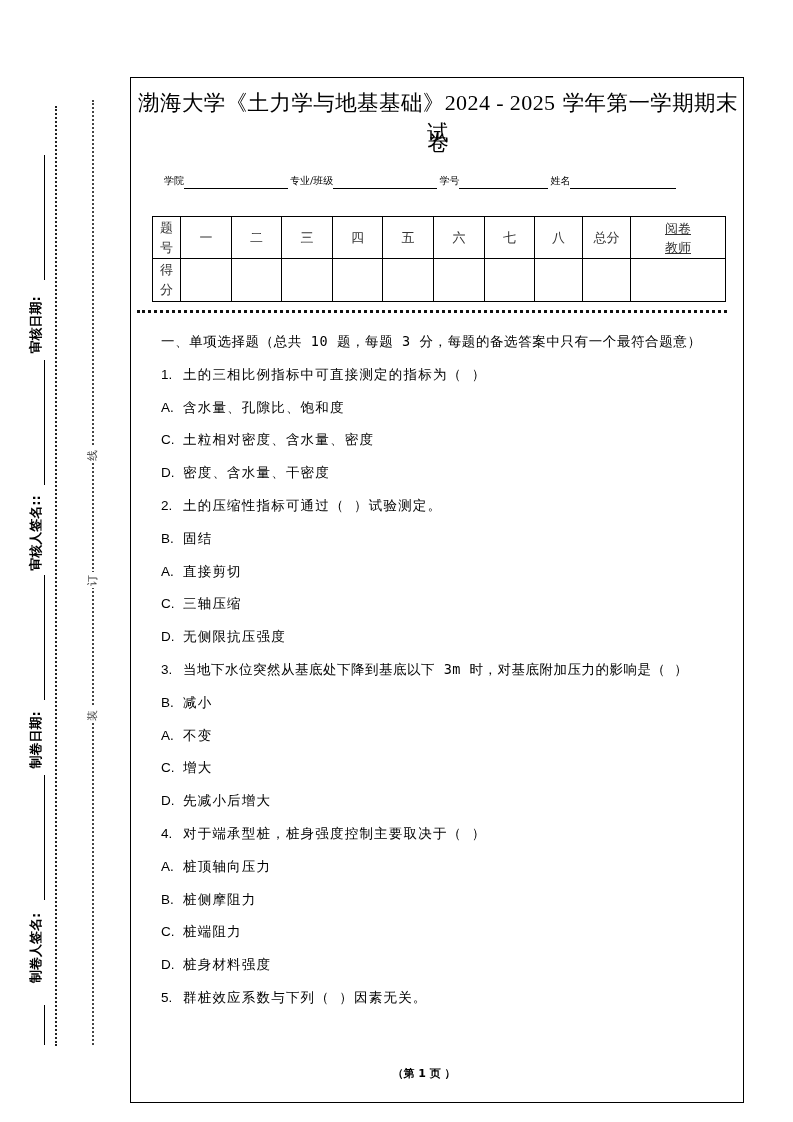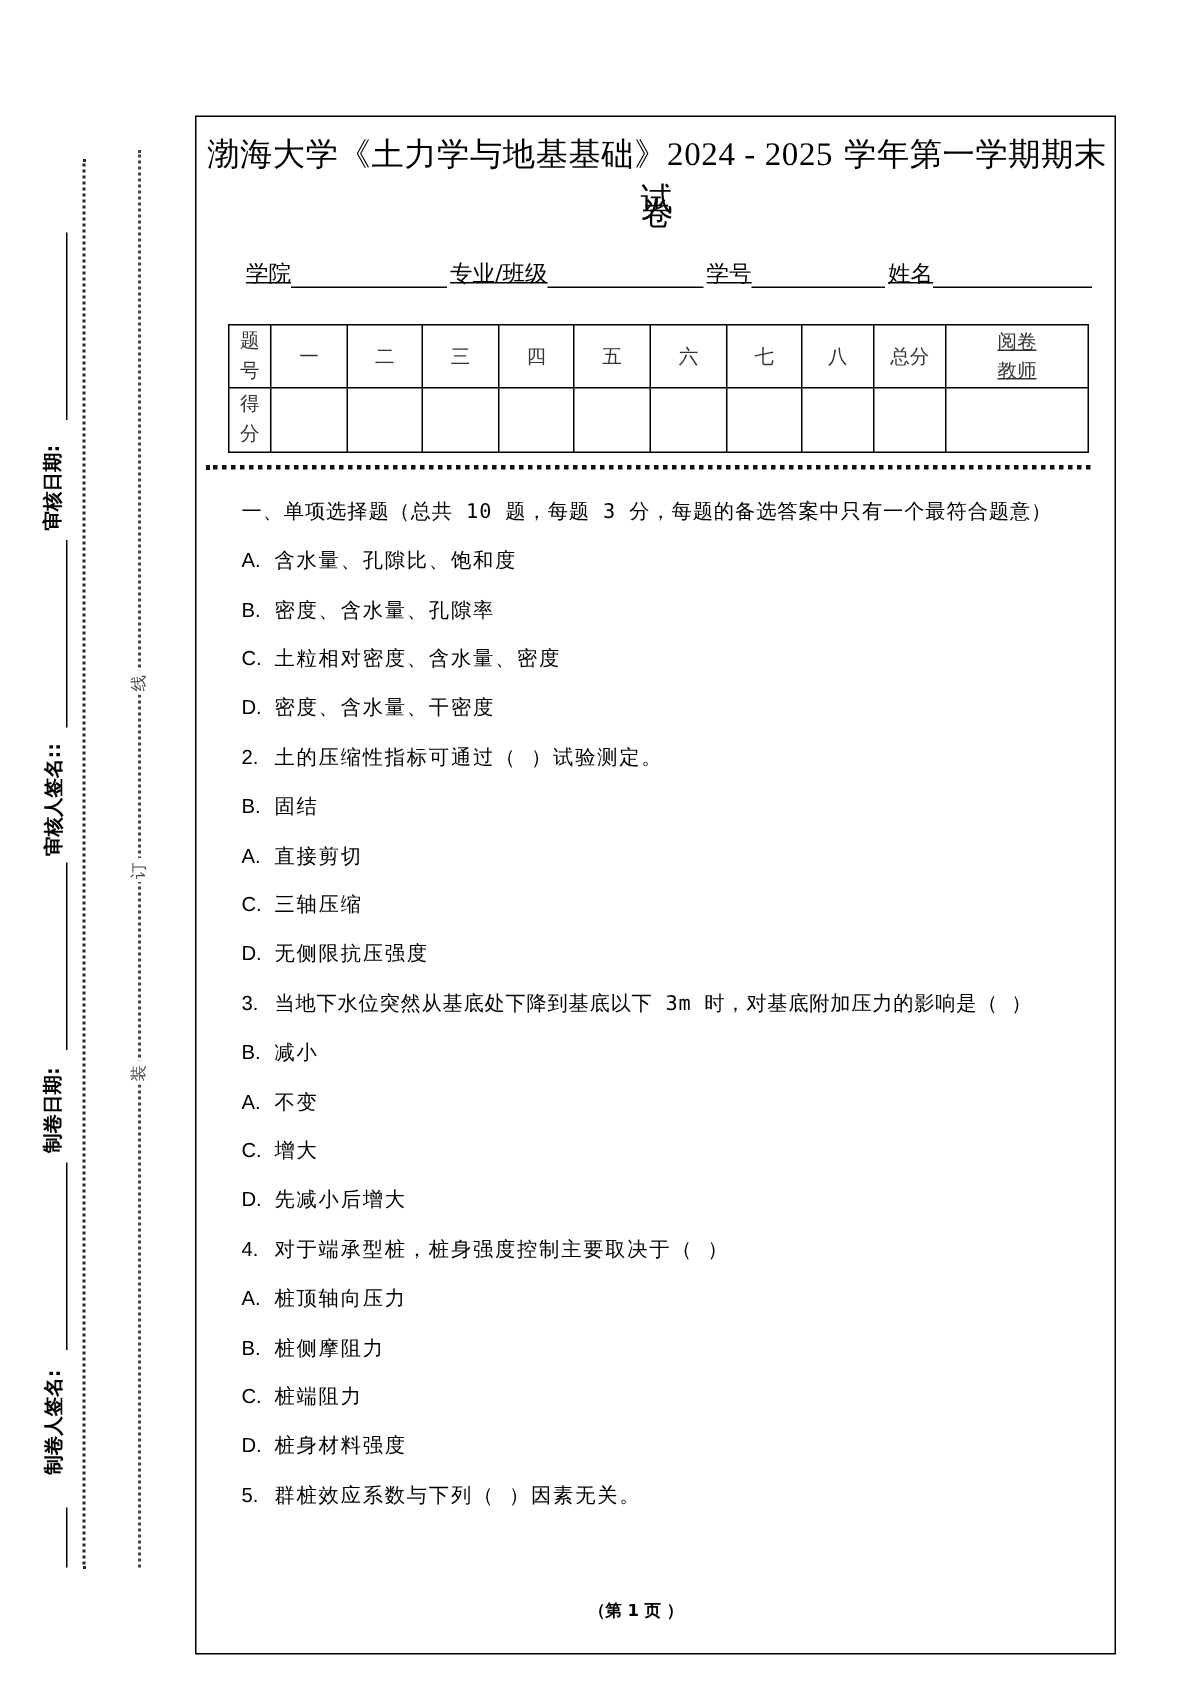--- a/index.html
+++ b/index.html
@@ -20,22 +20,22 @@
   
   .frame { position: absolute; left: 130px; top: 77px; width: 614px; height: 1026px;
            border: 1.3px solid #000; box-sizing: border-box; }
 
   .title { position: absolute; left: 0; top: 10px; width: 614px; text-align: center;
            font-size: 21.5px; letter-spacing: 0.4px; line-height: 30px; }
   .title .num { font-family: "Liberation Serif", serif; font-size: 22px; }
   .title-2 { position: absolute; left: 0; top: 50px; width: 614px; text-align: center;
              font-size: 21.5px; line-height: 30px; }
 
-  .info-row { position: absolute; left: 33px; top: 96px; height: 18px; display: flex; align-items: flex-end;
-              font-size: 15px; text-decoration: underline; }
+  .info-row { position: absolute; left: 33px; top: 96px; height: 18px; display: flex; 
+              font-size: 10px; }
   .info-row .lbl { white-space: nowrap; }
   .info-row .blank { border-bottom: 1px solid #000; height: 14px; margin-right: 2px; }
 
   
   .score { position: absolute; left: 21px; top: 138px; border-collapse: collapse; }
   .score td { border: 1.2px solid #000; padding: 0; text-align: center; vertical-align: middle;
               font-family: "DejaVu Sans", sans-serif; font-size: 13px; color: #333; }
   .score tr.h td { height: 41px; }
   .score tr.b td { height: 42px; }
   .score td.first { width: 27px; line-height: 20px; font-size: 13px; }
@@ -140,22 +140,22 @@
       <td></td>
     </tr>
   </tbody>
     </table>
 
   <div class="sep"></div>
 
   <div class="qs">
     <div class="line section">一、单项选择题（总共 10 题，每题 3 分，每题的备选答案中只有一个最符合题意）</div>
 
+    <div class="line"><span class="mk">1.</span><span>土的三相比例指标中可直接测定的指标为（   ）</span></div>
     <div class="line"><span class="mk">A.</span><span>含水量、孔隙比、饱和度</span></div>
-    <div class="line"><span class="mk">B.</span><span>密度、含水量、孔隙率</span></div>
     <div class="line"><span class="mk">C.</span><span>土粒相对密度、含水量、密度</span></div>
     <div class="line"><span class="mk">D.</span><span>密度、含水量、干密度</span></div>
 
     <div class="line"><span class="mk">2.</span><span>土的压缩性指标可通过（   ）试验测定。</span></div>
     <div class="line"><span class="mk">B.</span><span>固结</span></div>
     <div class="line"><span class="mk">A.</span><span>直接剪切</span></div>
     <div class="line"><span class="mk">C.</span><span>三轴压缩</span></div>
     <div class="line"><span class="mk">D.</span><span>无侧限抗压强度</span></div>
 
     <div class="line" style="letter-spacing:0.5px;"><span class="mk">3.</span><span>当地下水位突然从基底处下降到基底以下 3m 时，对基底附加压力的影响是（   ）</span></div>

